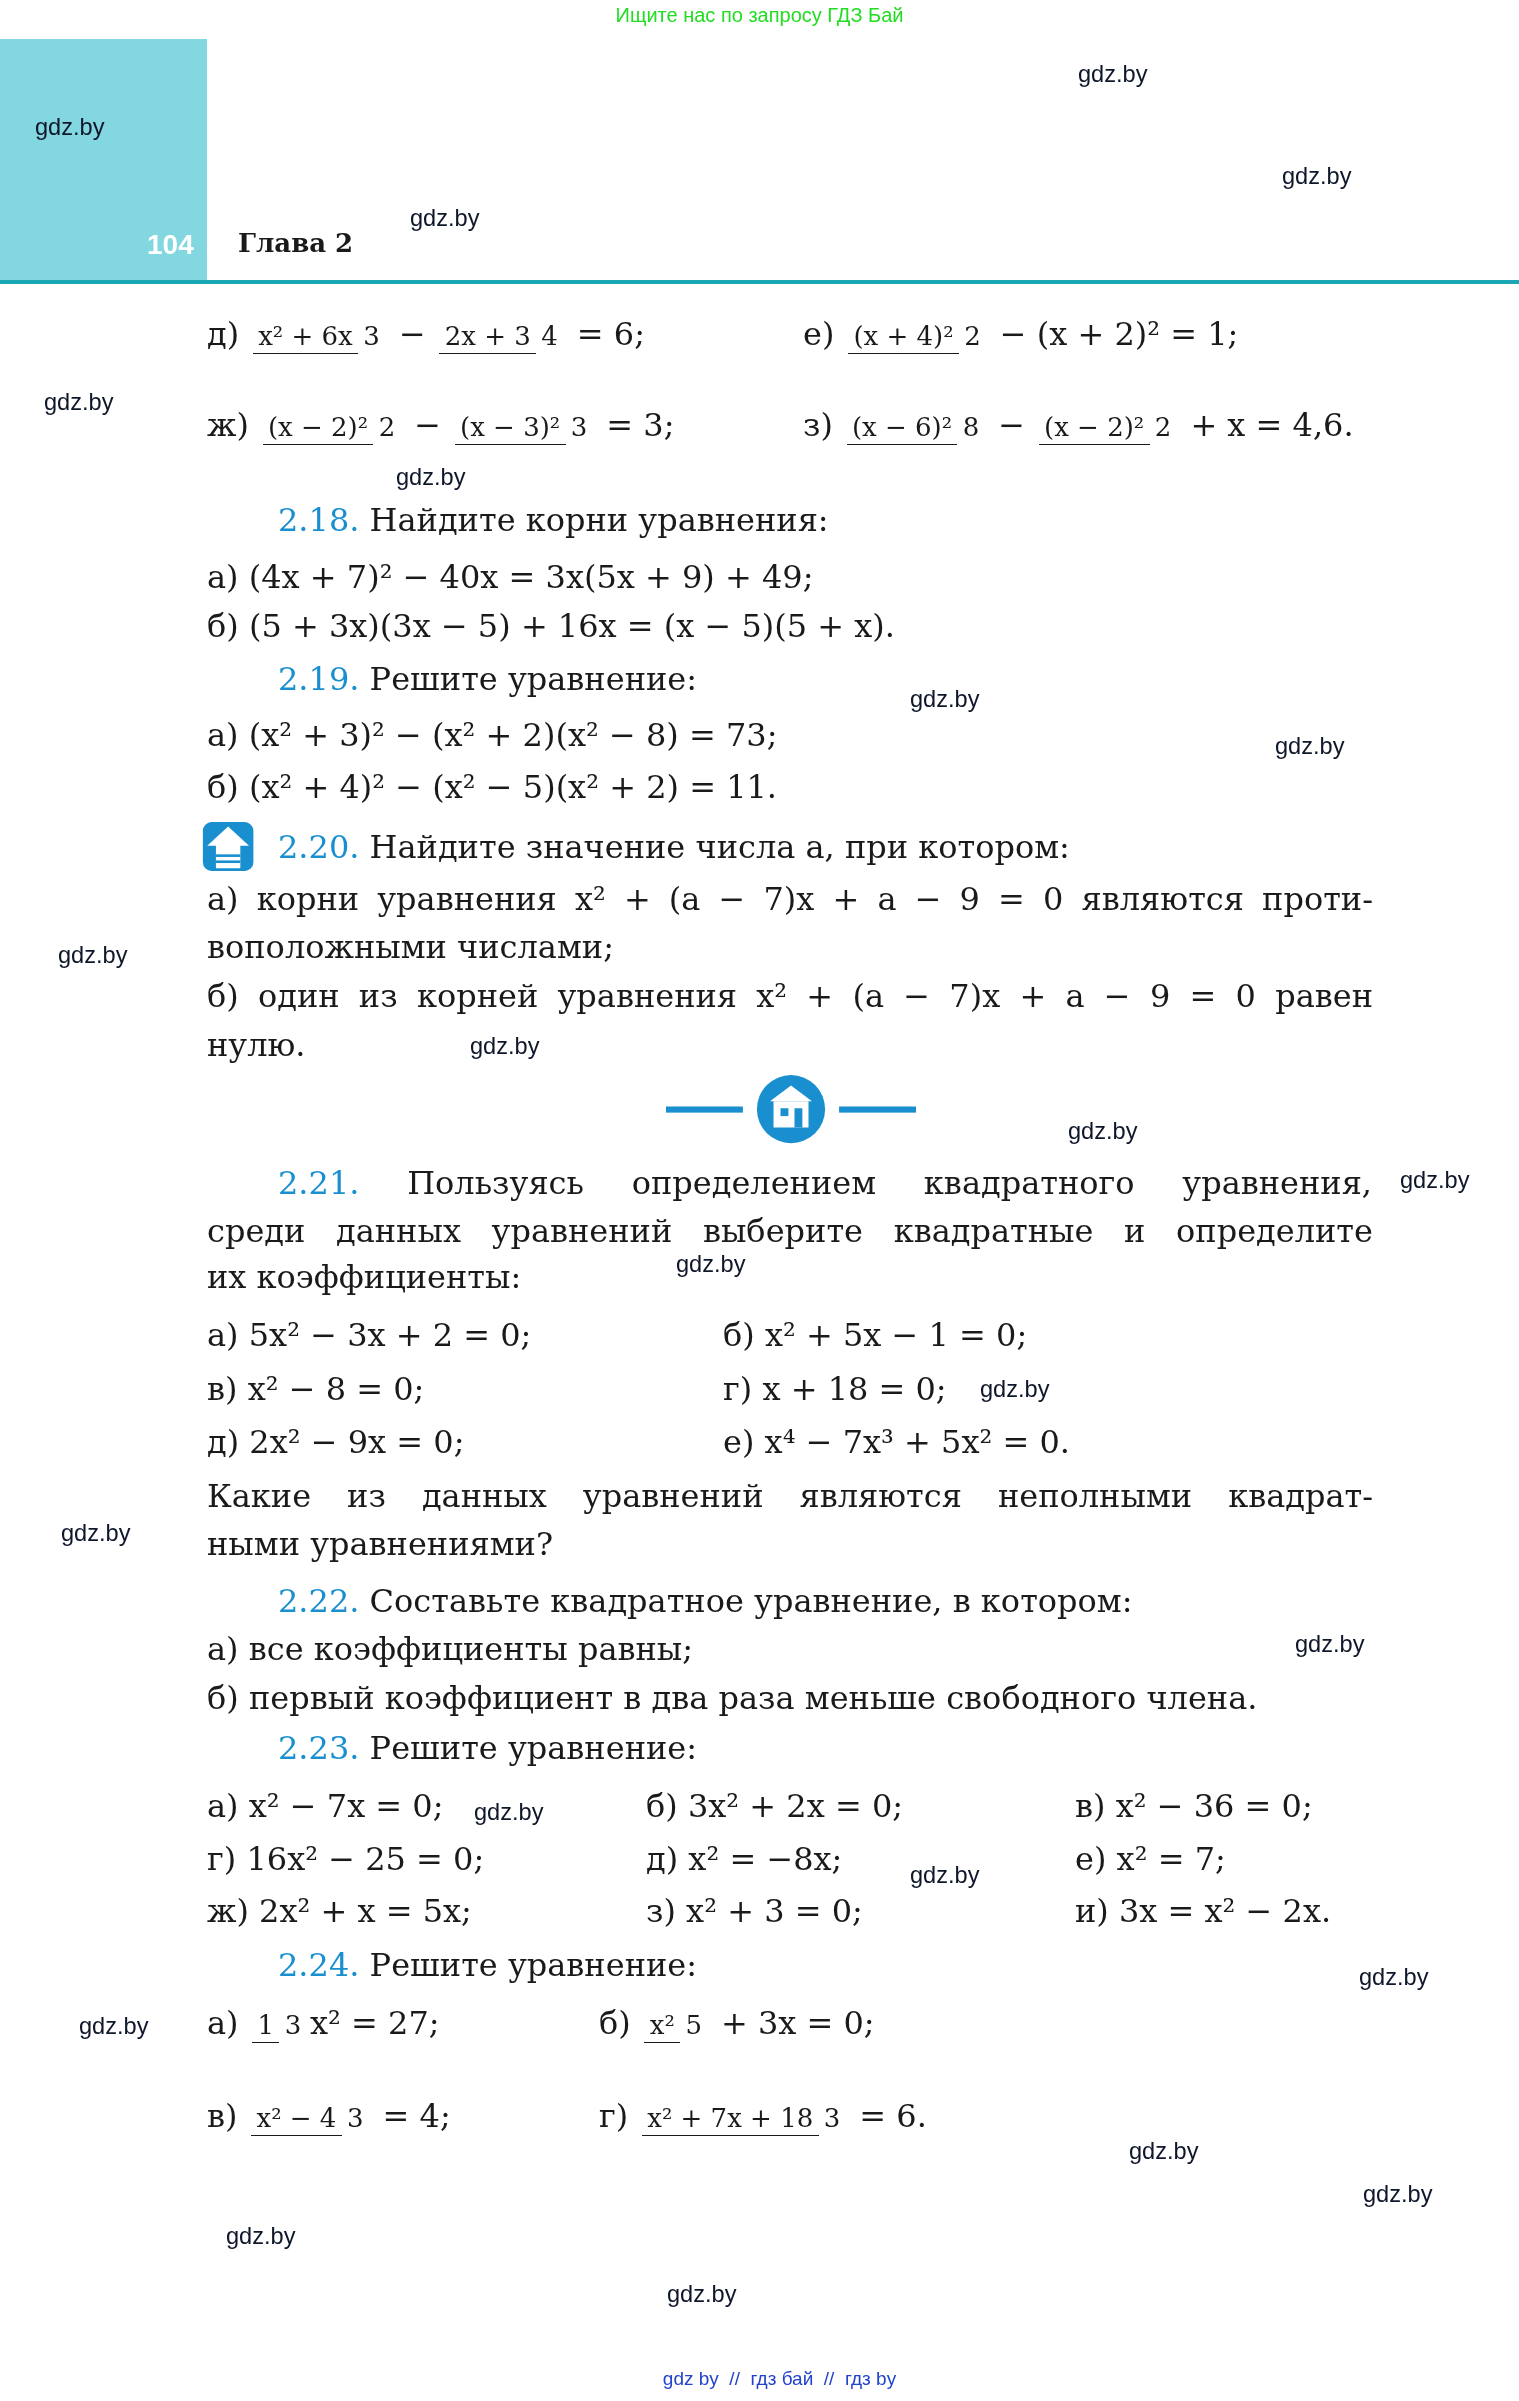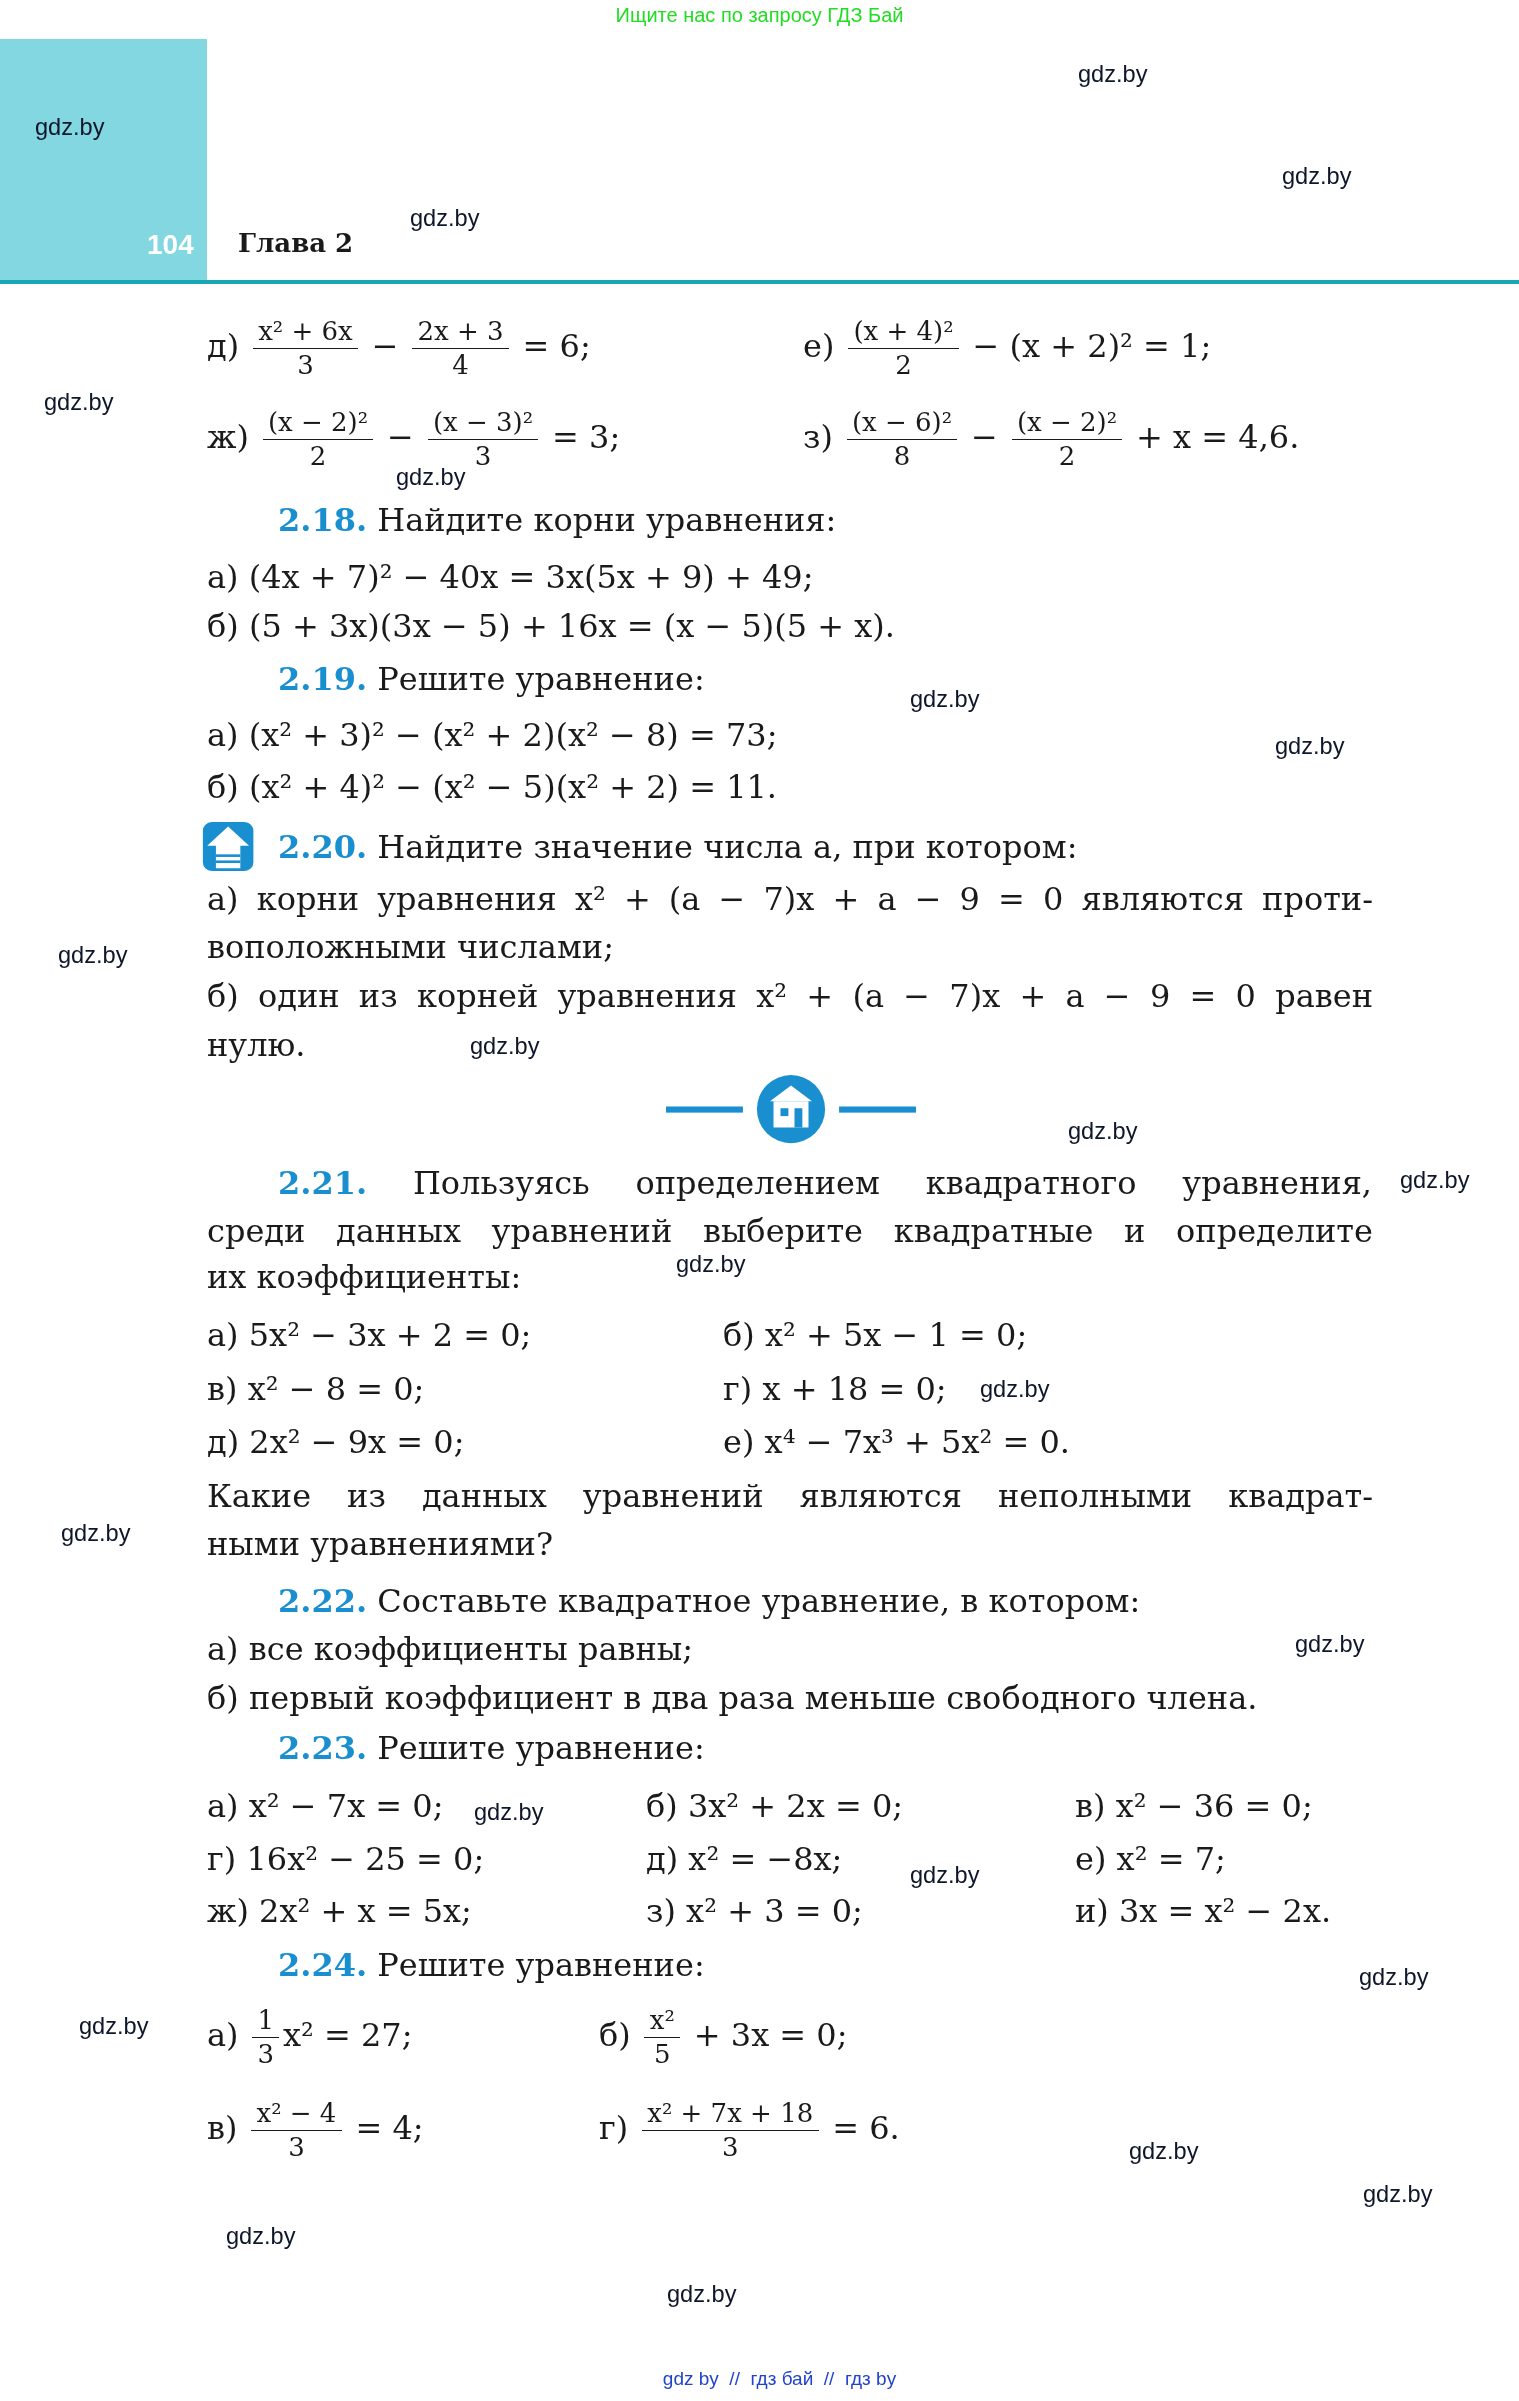--- a/index.html
+++ b/index.html
@@ -8,23 +8,23 @@
   .abs { position: absolute; }
   .top-banner { top: 3.5px; left: 0; width: 1519px; text-align: center;
                 font-family: "Liberation Sans", sans-serif; font-size: 20px; color: #22dd22; }
   .teal-block { left: 0; top: 39px; width: 207px; height: 243px; background: #83d7e0; }
   .header-line { left: 0; top: 280px; width: 1519px; height: 4.4px; background: #1aa7b5; }
   .page-num { left: 131px; top: 229px; font-family: "Liberation Sans", sans-serif; font-weight: bold;
               font-size: 28px; color: #ffffff; margin-left: 16px; }
   .chapter { left: 238px; top: 228px; font-family: "DejaVu Serif", serif; font-weight: bold; font-size: 26px; }
   .wm { font-family: "Liberation Sans", sans-serif; font-size: 23.6px; color: #0f172a; }
   .line { font-size: 32px; line-height: 39px; white-space: nowrap; }
-  .num { color: #1a8fd0; font-weight: bold; }
+  .num { color: #1a8fd0; font-weight: normal; }
   .justify { width: 1166px; text-align: justify; text-align-last: justify; }
-  .frac { display: inline-flex; flex-direction: column; align-items: center; vertical-align: middle;
+  .frac { display: inline-flex; flex-direction: row; align-items: center; vertical-align: middle;
           font-size: 26px; line-height: 33px; margin: 0 3.5px; }
   .frac .n { padding: 0 5.3px; border-bottom: 1.8px solid #1a1a1a; }
   .frac .d { padding: 0 5.3px; }
   .icon-up { left: 202px; top: 821px; width: 54px; height: 51px; }
   .divider { left: 666px; top: 1075px; width: 250px; height: 70px; }
   .footer { top: 2368px; left: 0; width: 1519px; text-align: center;
             font-family: "Liberation Sans", sans-serif; font-size: 19px; color: #2244cc; margin-left: 20px; }
 </style>
 </head>
 <body>

